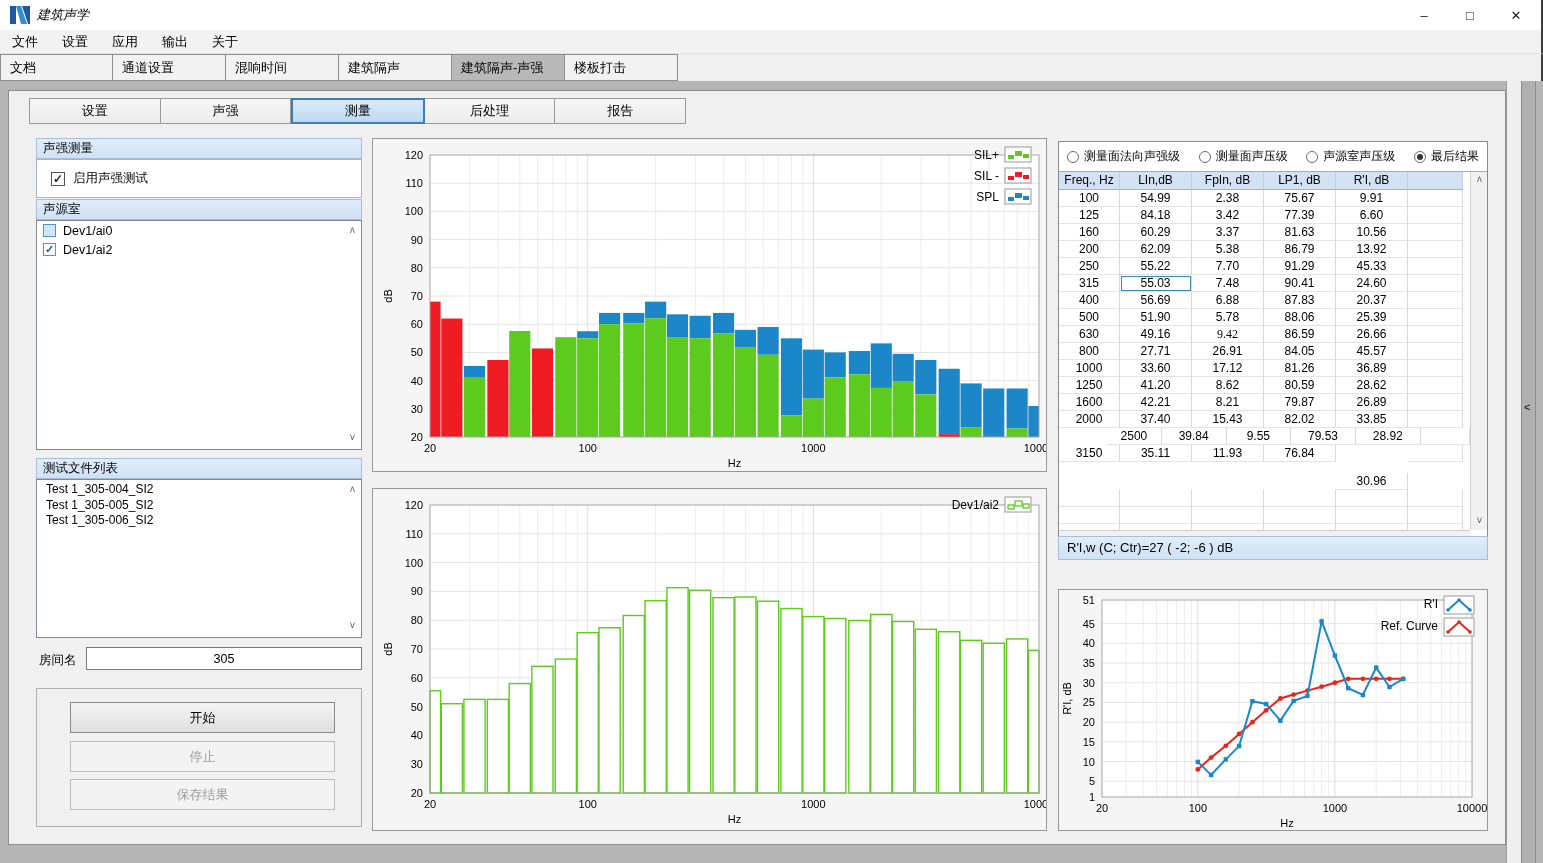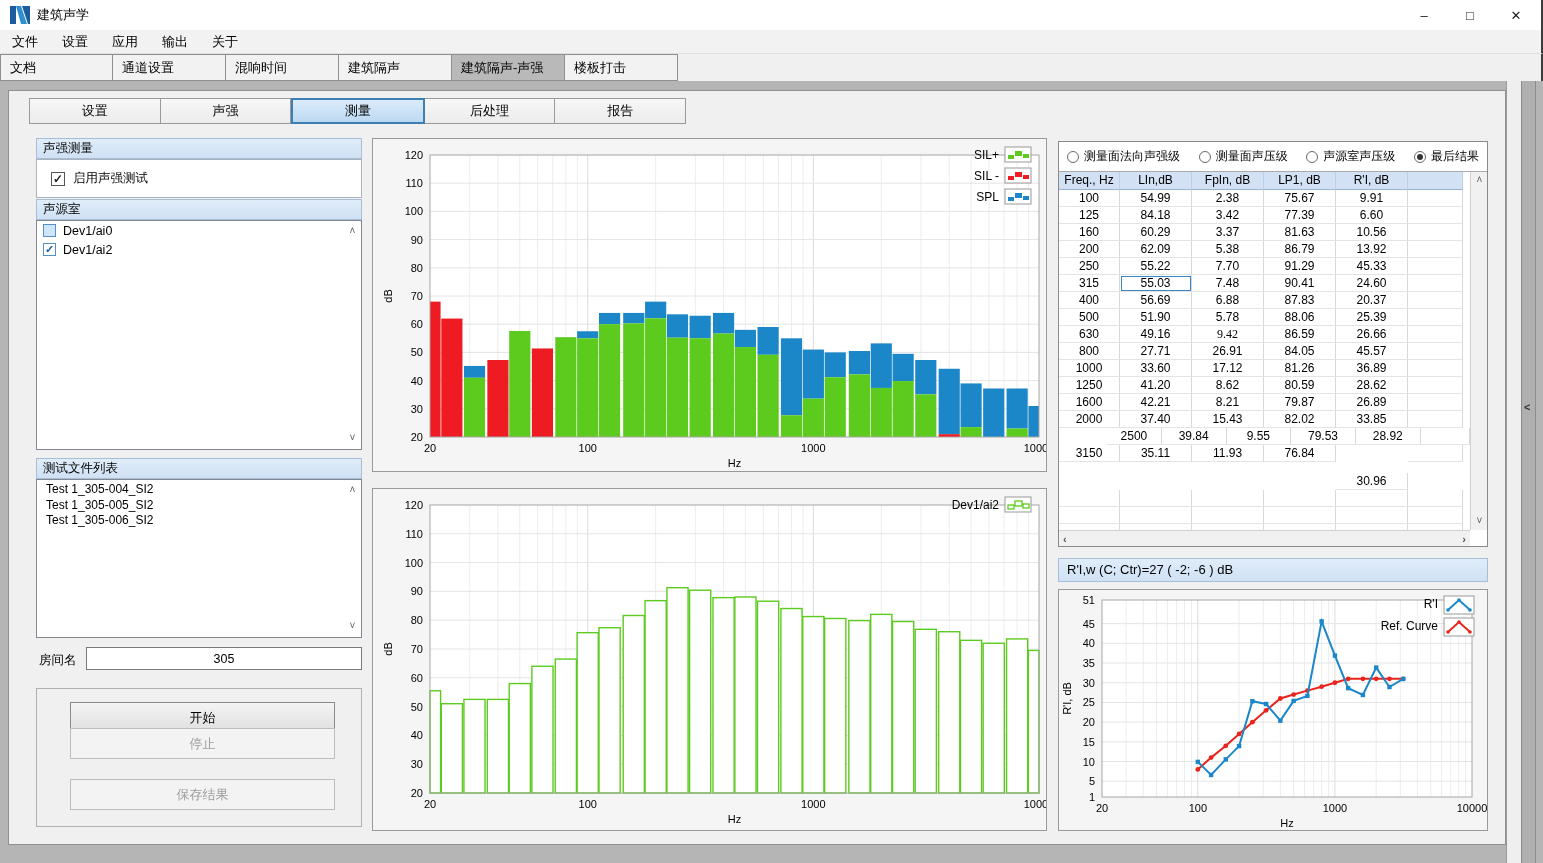--- a/index.html
+++ b/index.html
@@ -2,21 +2,21 @@
 <html><head>
 <meta charset="utf-8">
 <style>
   * { margin:0; padding:0; box-sizing:border-box; }
   html,body { width:1543px; height:863px; overflow:hidden; background:#b5b5b5;
     font-family:"Liberation Sans", sans-serif; font-size:12px; color:#000; }
   
   #titlebar { position:absolute; left:0; top:0; width:1543px; height:30px; background:#fff;
     border-right:2px solid #3c3c3c; display:flex; align-items:center; }
   #app-icon { width:20px; height:18px; margin-left:10px; }
-  #title-text { margin-left:7px; font-size:13px; }
+  #title-text { margin-left:7px; font-size:13px;font-style:italic; }
   #win-controls { position:absolute; right:2px; top:0; height:30px; display:flex; }
   .winbtn { width:46px; height:30px; display:flex; align-items:center; justify-content:center;
     font-size:13px; color:#222; }
   
   #menubar { position:absolute; left:0; top:30px; width:1543px; height:24px; background:#f2f2f2;
     border-bottom:1px solid #e0e0e0; display:flex; align-items:center; border-right:2px solid #3c3c3c;}
   .menu-item { padding:0 12px; font-size:13px; height:24px; line-height:24px; }
   
   #tabstrip { position:absolute; left:0; top:54px; width:1543px; height:27px; background:#f0f0f0;
     display:flex; border-right:2px solid #3c3c3c;}
@@ -92,21 +92,21 @@
     height:18px; line-height:17px; text-align:center; font-size:12px; }
   .rt-cell { border-right:1px solid #d9d9d9; border-bottom:1px solid #e4e4e4; height:17px;
     line-height:16px; text-align:center; font-size:12px; background:#fff; }
   .rt-cell.focus { outline:1px solid #3a87c8; outline-offset:-2px; }
   #vscroll { position:absolute; right:0; top:30px; bottom:16px; width:17px; background:#f1f1f1;
     border-left:1px solid #d0d0d0; }
   #hscroll { position:absolute; left:0; bottom:0; right:17px; height:16px; background:#f1f1f1;
     border-top:1px solid #d0d0d0; display:flex; justify-content:space-between; align-items:center;
     padding:0 4px; }
   .scr-glyph { color:#555; font-size:11px; font-weight:bold; line-height:14px; }
-  #result-hdr { position:absolute; left:1049px; top:467px; width:430px; height:24px;
+  #result-hdr { position:absolute; left:1049px; top:445px; width:430px; height:24px;
     background:linear-gradient(#e0edfa,#cfe1f4); border:1px solid #a8bed6; font-size:13px;
     line-height:22px; padding-left:8px; }
   svg text { font-family:"Liberation Sans",sans-serif; }
 </style>
 </head>
 <body>
 
 <div id="titlebar">
   <svg id="app-icon" viewBox="0 0 20 18">
     <rect x="0" y="0" width="20" height="18" fill="#ffffff"></rect>
@@ -172,21 +172,21 @@
       <div class="scr-up" style="top:4px;">˄</div>
       <div class="scr-dn" style="bottom:4px;">˅</div>
     <div class="file-row">Test 1_305-004_SI2</div>
         <div class="file-row">Test 1_305-005_SI2</div>
         <div class="file-row">Test 1_305-006_SI2</div>
       </div>
     <span id="room-label">房间名</span>
     <input id="room-input" value="305" style="">
     <div id="btn-box">
         <div class="cmd-btn" style="top: 13px;">开始</div>
-        <div class="cmd-btn disabled" style="top: 39px;">停止</div>
+        <div class="cmd-btn disabled" style="top: 52px;">停止</div>
         <div class="cmd-btn disabled" style="top: 90px;">保存结果</div>
       </div>
 
     <div id="chart-top-panel" class="chart-panel">
       <svg id="chart-top" width="673" height="332">
           <rect x="57" y="16" width="609" height="282" fill="#ffffff"></rect>
           <line x1="96.73351930278017" y1="16" x2="96.73351930278017" y2="298" stroke="#ededed" stroke-width="1"></line>
           <line x1="124.92489989323369" y1="16" x2="124.92489989323369" y2="298" stroke="#ededed" stroke-width="1"></line>
           <line x1="146.79183351127722" y1="16" x2="146.79183351127722" y2="298" stroke="#ededed" stroke-width="1"></line>
           <line x1="164.65841919601382" y1="16" x2="164.65841919601382" y2="298" stroke="#ededed" stroke-width="1"></line>

